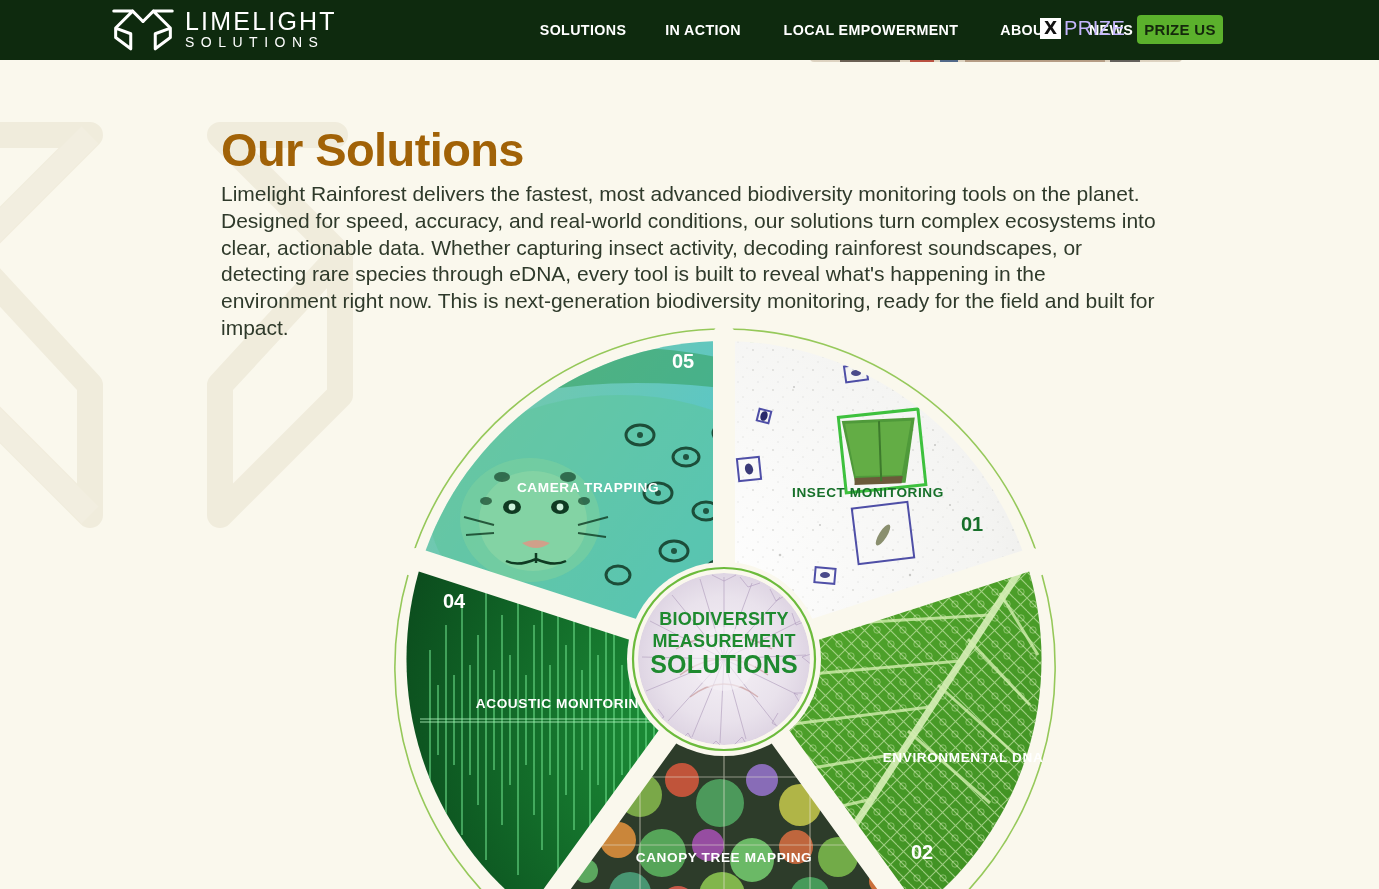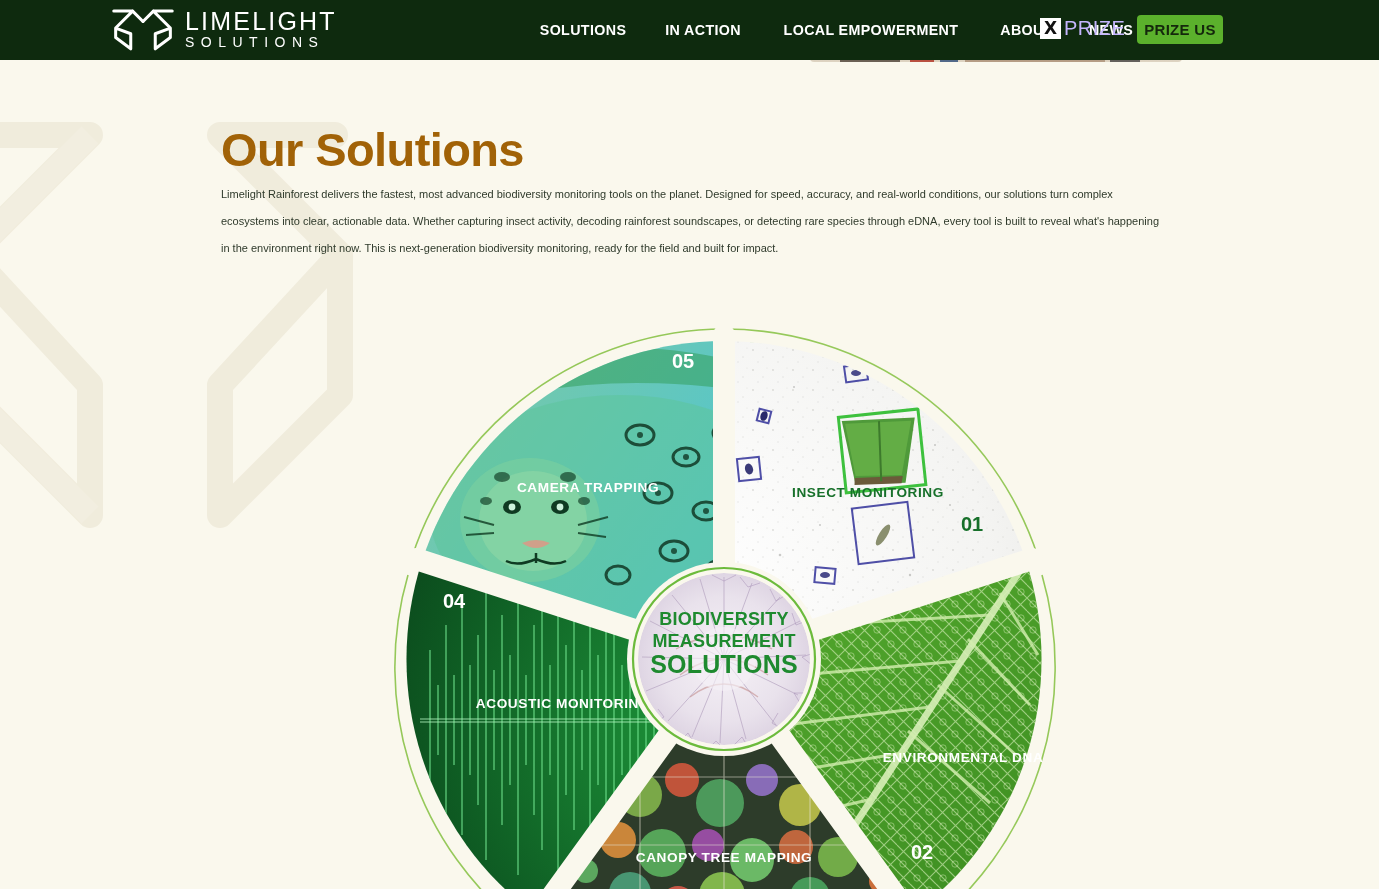--- a/index.html
+++ b/index.html
@@ -91,21 +91,21 @@
   }
 
   
   .section-title {
     position: absolute; left: 221px; top: 122px;
     font-size: 47px; font-weight: 700; color: #a16207;
     letter-spacing: -0.6px; line-height: 56px;
   }
   .section-body {
     position: absolute; left: 221px; top: 181px; width: 940px;
-    font-size: 11px; line-height: 26.8px; color: #2f3a2b; font-weight: 400;
+    font-size: 21px; line-height: 26.8px; color: #2f3a2b; font-weight: 400;
   }
 
   
   .wheel { position: absolute; left: 390px; top: 325px; width: 668px; height: 575px; }
   .wheel svg { display: block; width: 668px; height: 668px; }
 
   .seg-label {
     font-family: "Liberation Sans", sans-serif;
     font-weight: 700; font-size: 13.6px; letter-spacing: 0.6px;
   }

